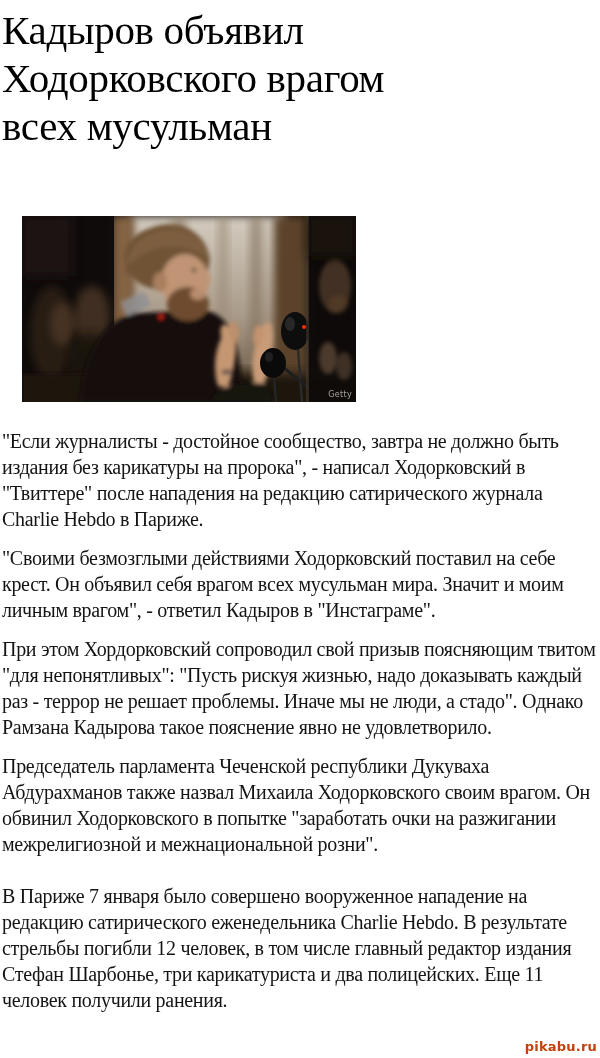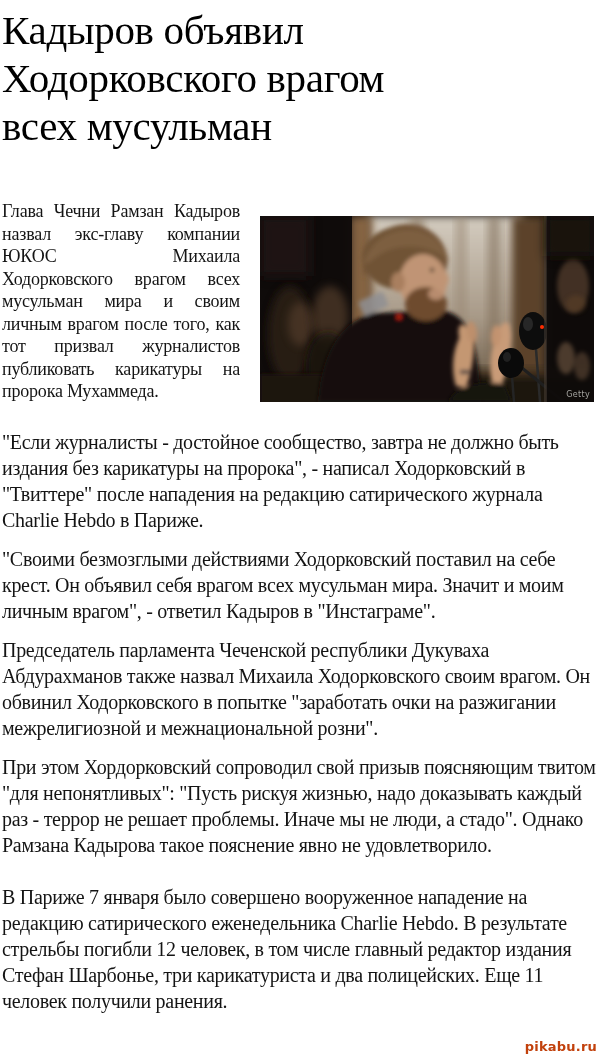--- a/index.html
+++ b/index.html
@@ -75,21 +75,20 @@
 </head>
 <body>
 
 <div class="page">
 
   <h1 class="headline">Кадыров объявил
 Ходорковского врагом
 всех мусульман</h1>
 
   <div class="lead-row">
-    <div class="lead">Глава Чечни Рамзан Кадыров назвал экс-главу компании ЮКОС Михаила Ходорковского врагом всех мусульман мира и своим личным врагом после того, как тот призвал журналистов публиковать карикатуры на пророка Мухаммеда.</div>
 
     <figure class="photo-wrap" style="margin:16px 0 0 20px;">
       <svg width="334" height="186" viewBox="0 0 334 186" aria-hidden="true">
         <defs>
           <filter id="b2" x="-40%" y="-40%" width="180%" height="180%">
               <feGaussianBlur stdDeviation="2"></feGaussianBlur>
             </filter>
           <filter id="b4" x="-40%" y="-40%" width="180%" height="180%">
               <feGaussianBlur stdDeviation="4"></feGaussianBlur>
             </filter>
@@ -180,20 +179,20 @@
         <ellipse cx="322" cy="150" rx="8" ry="14" fill="#a57f5e" opacity=".32" filter="url(#b2)"></ellipse>
         <rect x="286" y="0" width="48" height="40" fill="#1a130e" opacity=".8" filter="url(#b6)"></rect>
       </svg>
       <figcaption class="photo-credit">Getty</figcaption>
     </figure>
   </div>
 
   <div class="body-text">
     <p class="first">"Если журналисты - достойное сообщество, завтра не должно быть издания без карикатуры на пророка", - написал Ходорковский в "Твиттере" после нападения на редакцию сатирического журнала Charlie Hebdo в Париже.</p>
     <p>"Своими безмозглыми действиями Ходорковский поставил на себе крест. Он объявил себя врагом всех мусульман мира. Значит и моим личным врагом", - ответил Кадыров в "Инстаграме".</p>
+    <p>При этом Хордорковский сопроводил свой призыв поясняющим твитом "для непонятливых": "Пусть рискуя жизнью, надо доказывать каждый раз - террор не решает проблемы. Иначе мы не люди, а стадо". Однако Рамзана Кадырова такое пояснение явно не удовлетворило.</p>
     <p>Председатель парламента Чеченской республики Дукуваха Абдурахманов также назвал Михаила Ходорковского своим врагом. Он обвинил Ходорковского в попытке "заработать очки на разжигании межрелигиозной и межнациональной розни".</p>
-    <p>При этом Хордорковский сопроводил свой призыв поясняющим твитом "для непонятливых": "Пусть рискуя жизнью, надо доказывать каждый раз - террор не решает проблемы. Иначе мы не люди, а стадо". Однако Рамзана Кадырова такое пояснение явно не удовлетворило.</p>
     <p class="last">В Париже 7 января было совершено вооруженное нападение на редакцию сатирического еженедельника Charlie Hebdo. В результате стрельбы погибли 12 человек, в том числе главный редактор издания Стефан Шарбонье, три карикатуриста и два полицейских. Еще 11 человек получили ранения.</p>
   </div>
 
 </div>
 
 <div class="site-watermark">pikabu.ru</div>
 
 </body></html>

